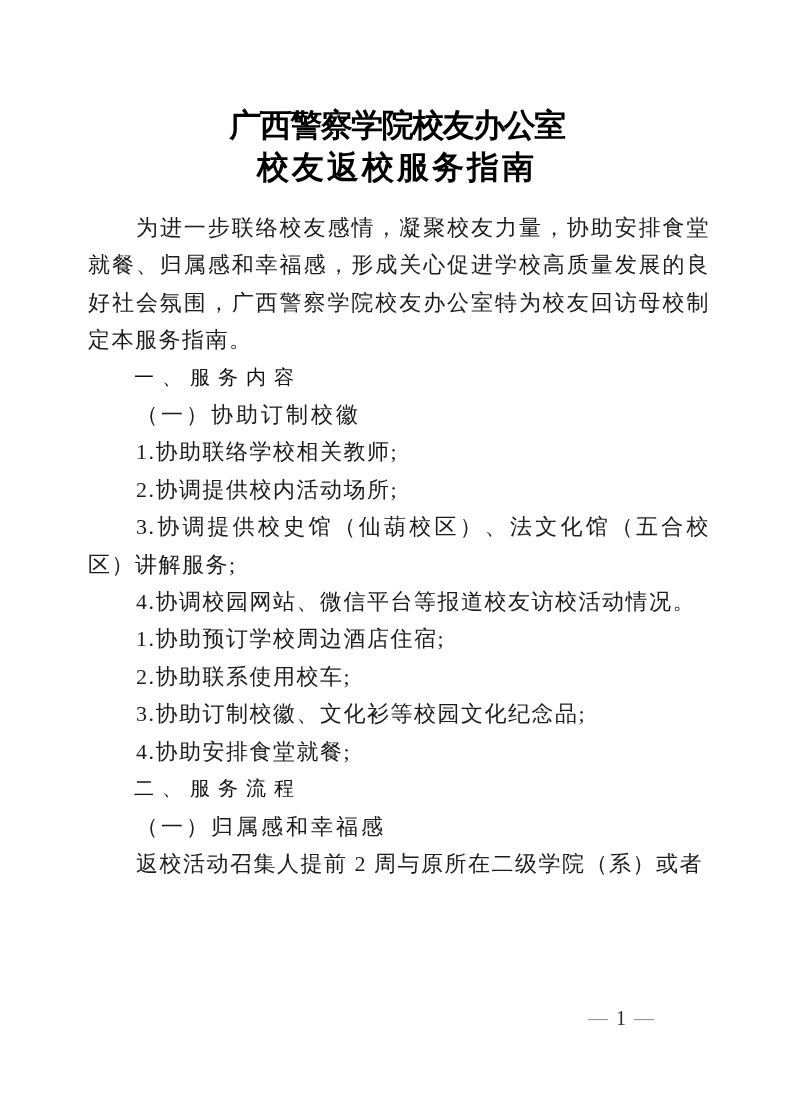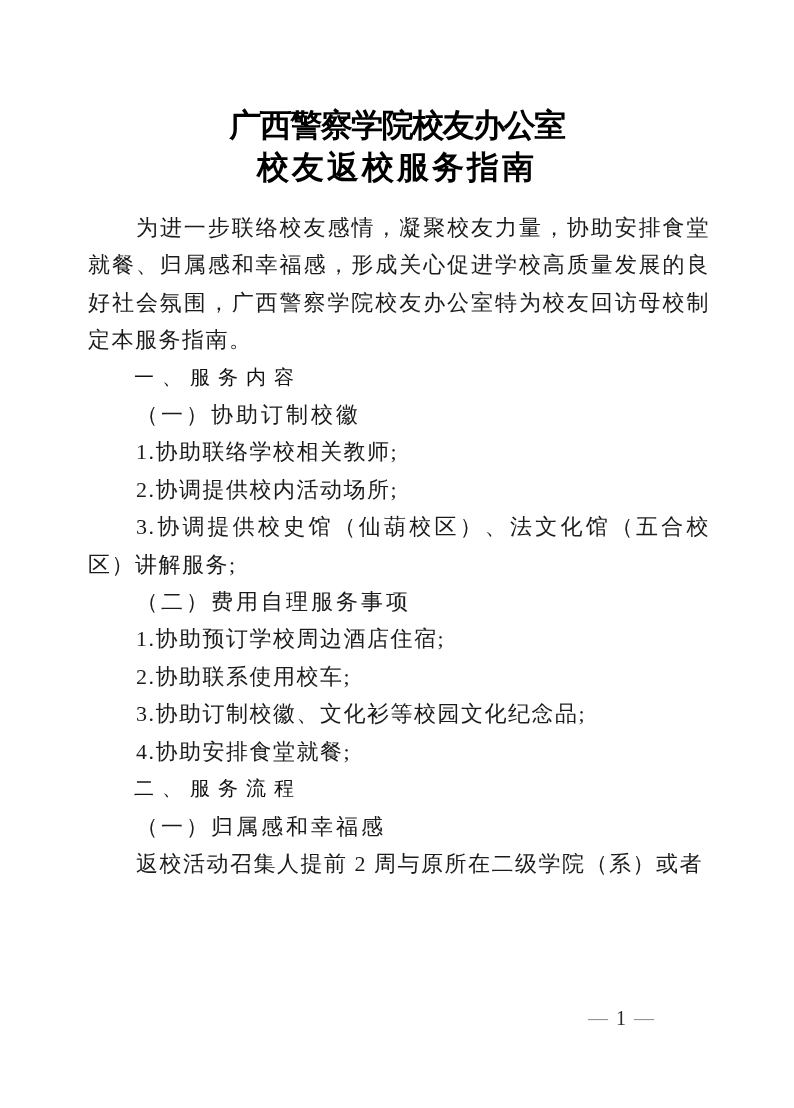--- a/index.html
+++ b/index.html
@@ -92,22 +92,22 @@
 
     <p class="para-indent">为进一步联络校友感情，凝聚校友力量，协助安排食堂就餐、归属感和幸福感，形成关心促进学校高质量发展的良好社会氛围，广西警察学院校友办公室特为校友回访母校制定本服务指南。</p>
 
     <h2 class="section-heading">一、服务内容</h2>
 
     <h3 class="sub-heading">（一）协助订制校徽</h3>
 
     <p class="list-item">1.协助联络学校相关教师;</p>
     <p class="list-item">2.协调提供校内活动场所;</p>
     <p class="list-item">3.协调提供校史馆（仙葫校区）、法文化馆（五合校区）讲解服务;</p>
+    <p class="list-item">4.协调校园网站、微信平台等报道校友访校活动情况。</p>
 
-    <h3 class="sub-heading">（二）费用自理服务事项</h3>
 
     <p class="list-item">1.协助预订学校周边酒店住宿;</p>
     <p class="list-item">2.协助联系使用校车;</p>
     <p class="list-item">3.协助订制校徽、文化衫等校园文化纪念品;</p>
     <p class="list-item">4.协助安排食堂就餐;</p>
 
     <h2 class="section-heading">二、服务流程</h2>
 
     <h3 class="sub-heading">（一）归属感和幸福感</h3>
 

